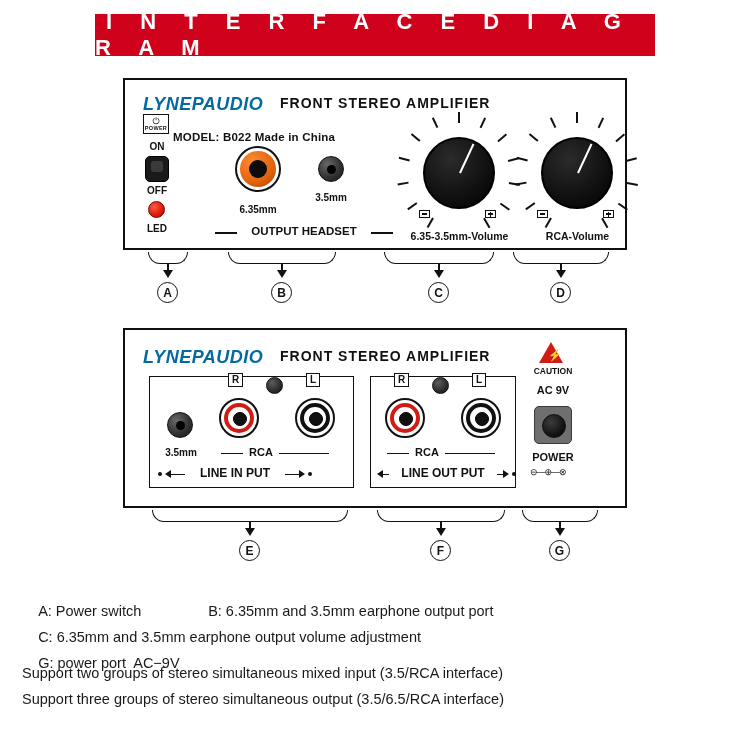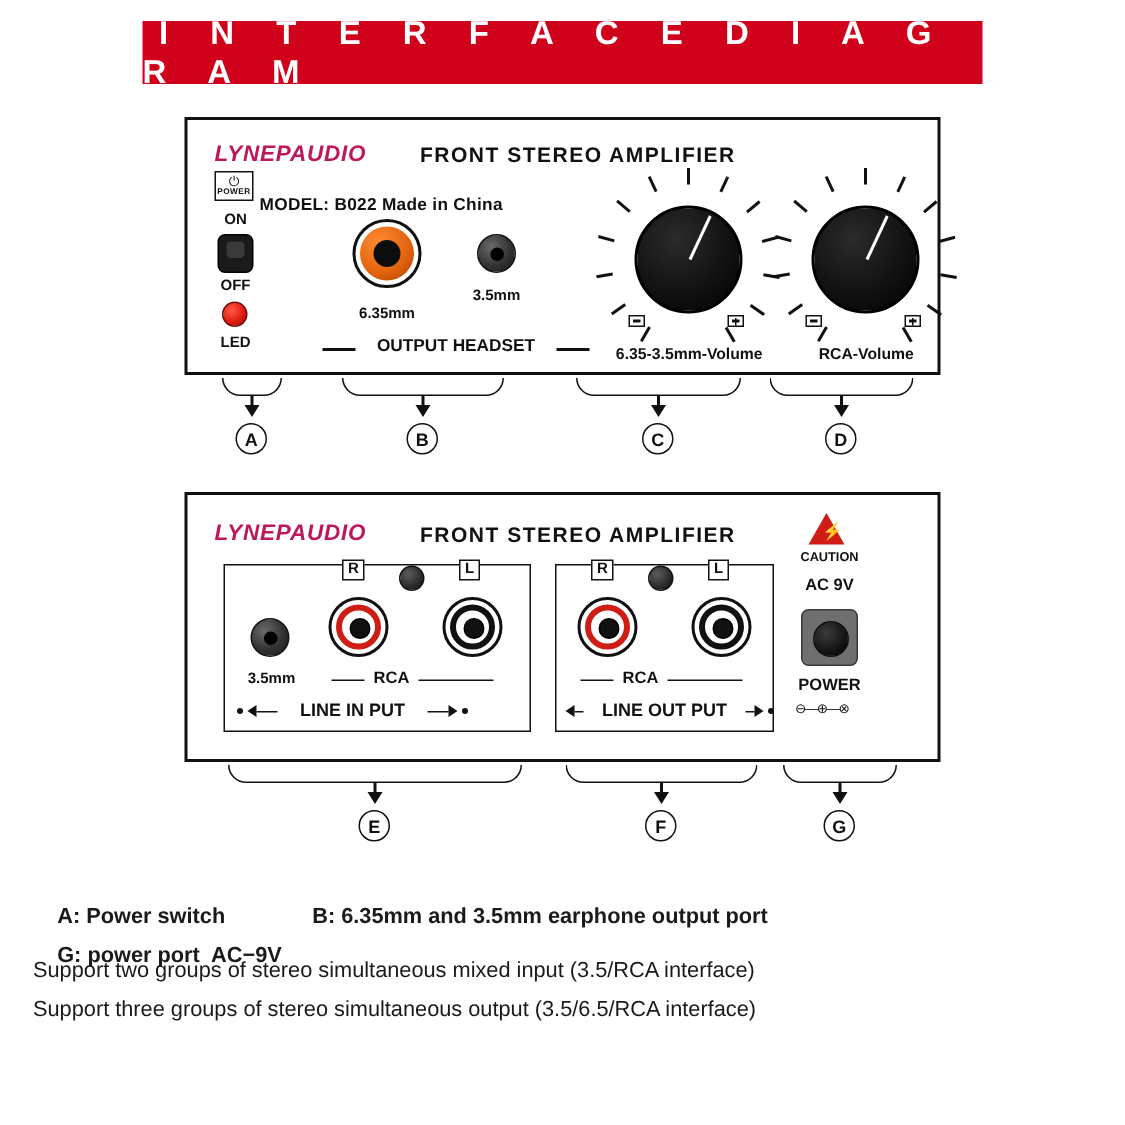--- a/index.html
+++ b/index.html
@@ -46,23 +46,23 @@
   }
   .panel-inner {
     position: absolute;
     inset: 0;
   }
 
   .brand {
     position: absolute;
     font-weight: bold;
     font-style: italic;
-    font-size: 15px;
+    font-size: 18px;
     letter-spacing: 0.5px;
-    color: #be185d;
+    color: #0369a1;
     font-family: "Liberation Sans", sans-serif;
   }
   .brand-title {
     position: absolute;
     font-size: 14px;
     font-weight: bold;
     letter-spacing: 1px;
     color: #111;
   }
   .model-line {
@@ -381,21 +381,21 @@
   
   .legend {
     position: absolute;
     left: 22px;
     top: 572px;
     width: 710px;
     font-size: 14.5px;
     color: #1a1a1a;
     line-height: 26px;
   }
-  .legend-row { position: relative; height: 26px; white-space: pre; font-weight: bold; }
+  .legend-row { position: relative; height: 26px; white-space: pre; }
   .legend-row span { display: inline-block; }
   .legend-note { margin-top: 10px; }
   .legend-note div { height: 26px; }
 </style>
 </head>
 <body>
 
 <div class="banner">
   <div class="banner-text">I N T E R F A C E      D I A G R A M</div>
 </div>
@@ -582,19 +582,22 @@
 <div class="bracket" style="left:522px; top:510px; width:76px; height:12px;"></div>
 <div class="arrow-stem" style="left:559px; top:522px; height:8px;"></div>
 <div class="arrow-down" style="left:555px; top:528px;"></div>
 <div class="circle-letter" style="left:549px; top:540px;">G</div>
 
 <div class="legend">
   <div class="legend-row">
     <span style="width:170px;">A: Power switch</span><span>B: 6.35mm and 3.5mm earphone output port</span>
   </div>
   <div class="legend-row">
+    <span>C: 6.35mm and 3.5mm earphone output volume adjustment</span>
+  </div>
+  <div class="legend-row">
     <span>G: power port  AC−9V</span>
   </div>
   <div class="legend-note">
     <div>Support two groups of stereo simultaneous mixed input (3.5/RCA interface)</div>
     <div>Support three groups of stereo simultaneous output (3.5/6.5/RCA interface)</div>
   </div>
 </div>
 
 </body></html>

